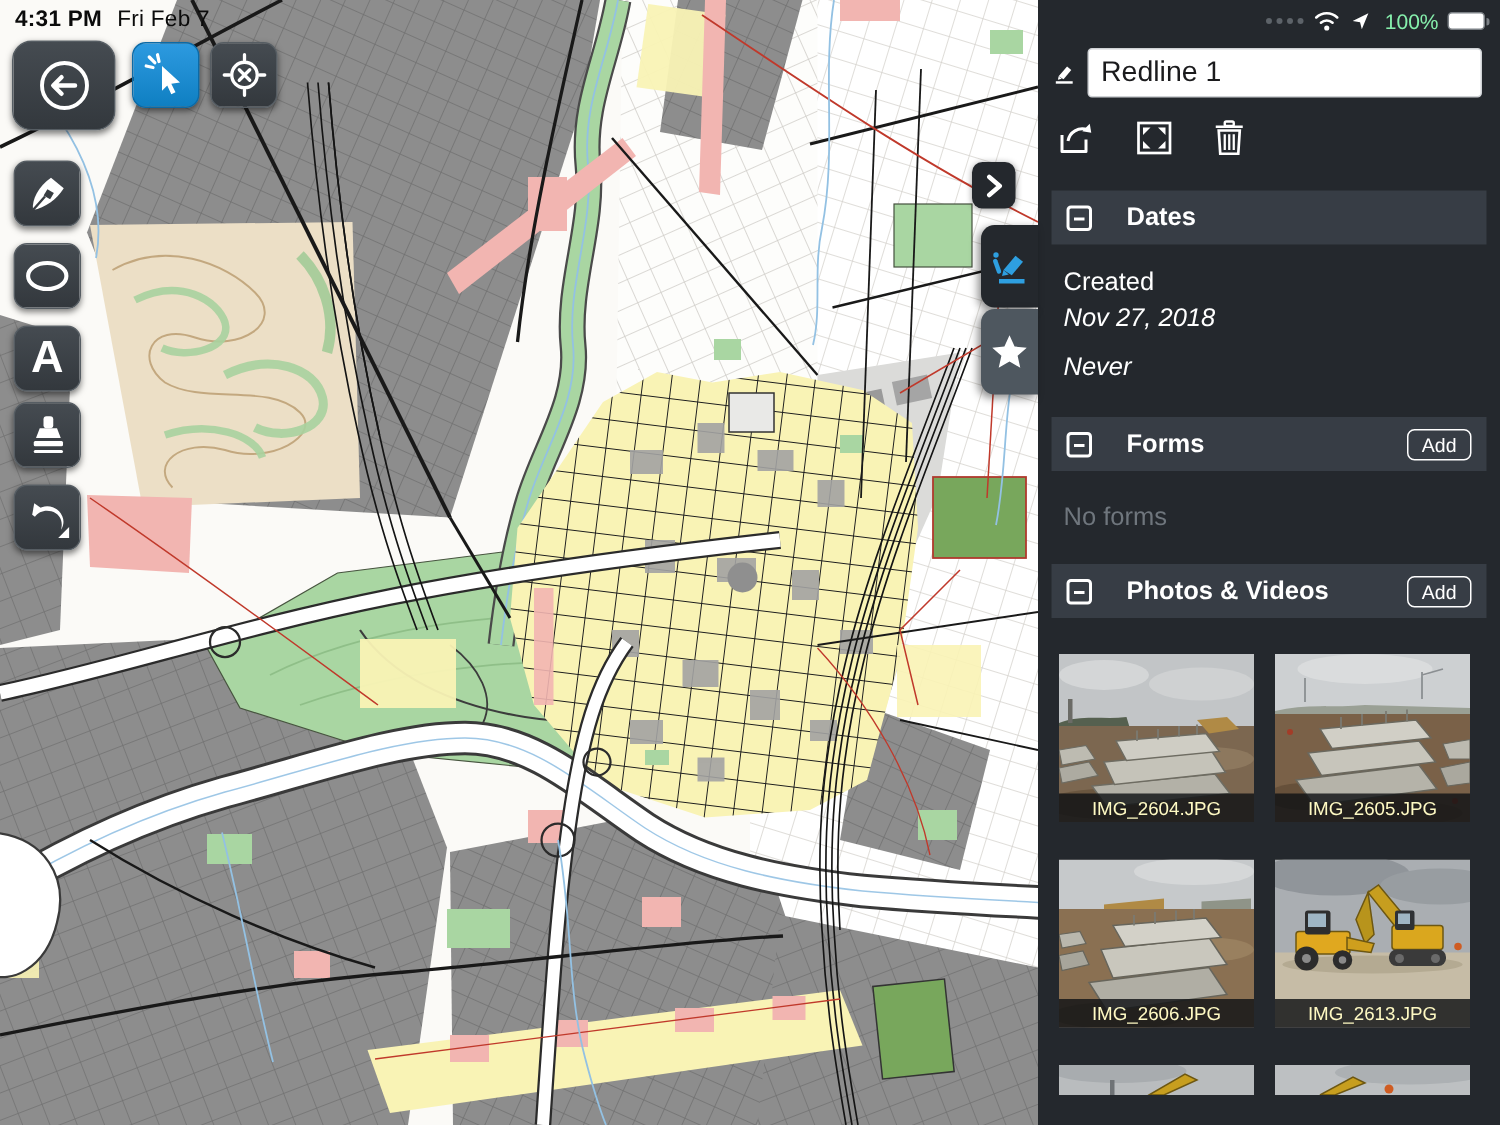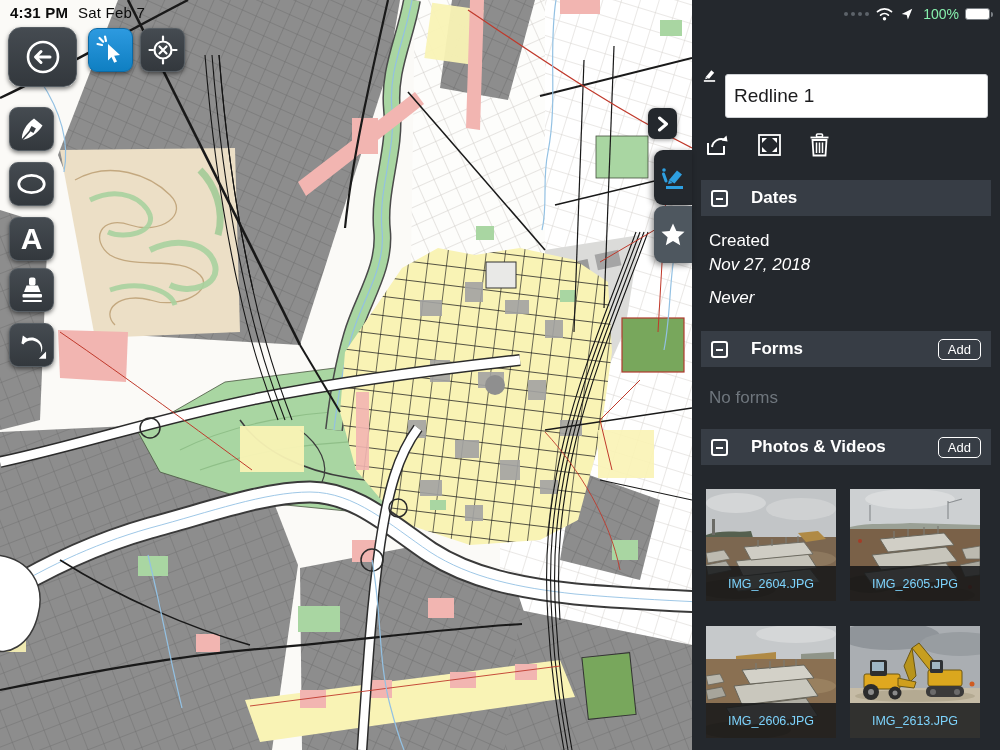--- a/index.html
+++ b/index.html
@@ -25,43 +25,43 @@
   
   #panel{position:absolute;left:692px;top:0;width:308px;height:750px;background:#24282d;z-index:20;overflow:hidden;}
   .status-right{display:flex;align-items:center;justify-content:flex-end;gap:6px;padding:6px 10px 0 0;height:22px;}
   .cell-dots{display:flex;gap:3px;align-items:center;}
   .cell-dots i{width:4px;height:4px;border-radius:50%;background:#5d6369;}
   .batt-pct{color:#86efac;font-size:14px;margin-left:3px;}
   .battery{width:25px;height:12px;border:1px solid #7b8085;border-radius:3px;position:relative;background:#fff;}
   .battery:after{content:"";position:absolute;right:-4px;top:3px;width:2.5px;height:5px;background:#7b8085;border-radius:0 2px 2px 0;}
 
   .panel-header{display:flex;align-items:center;gap:8px;margin:10px 12px 0 10px;}
-  .title-input{flex:1;height:44px;border:1px solid #cfd2d5;border-radius:3px;background:#fff;color:#1b1b1d;
-               font-size:19px;padding:0 8px;outline:none;margin-top:42px;}
+  .title-input{flex:1;height:33px;border:1px solid #cfd2d5;border-radius:3px;background:#fff;color:#1b1b1d;
+               font-size:19px;padding:0 8px;outline:none;}
   .actions-row{display:flex;align-items:center;gap:27px;margin:15px 0 0 13px;height:26px;}
   .actions-row .abtn{background:none;border:none;padding:0;cursor:pointer;display:block;}
 
   .section-header{display:flex;align-items:center;margin:21px 9px 0 9px;height:36px;background:#373d45;
                   padding:0 10px;cursor:pointer;}
   .collapse-box{width:17px;height:17px;border:2px solid #fff;border-radius:3px;position:relative;flex:0 0 auto;}
   .collapse-box:after{content:"";position:absolute;left:3px;top:6px;width:7px;height:2.5px;background:#fff;}
   .section-title{color:#fff;font-weight:bold;font-size:17px;margin-left:23px;flex:1;}
   .add-btn{border:1.5px solid #fff;border-radius:5px;background:none;color:#fff;font-size:13px;
            padding:2px 9px;cursor:pointer;}
 
   .dates-body{padding:13px 0 0 17px;color:#fff;}
   .dates-body .lbl{font-weight:normal;font-size:17px;line-height:24px;}
   .dates-body .val{font-size:17px;line-height:24px;margin-bottom:9px;font-style:italic;}
   .empty-text{color:#6f767d;font-size:17px;padding:21px 0 0 17px;}
 
   .photo-grid{display:grid;grid-template-columns:130px 130px;column-gap:14px;row-gap:25px;padding:24px 14px 0 14px;}
   .thumb{position:relative;width:130px;height:112px;overflow:hidden;background:#555;cursor:pointer;}
   .thumb svg{display:block;}
-  .thumb .cap{position:absolute;left:0;right:0;bottom:0;height:35px;background:rgba(16,18,21,.82);
-              color:#7dd3fc;font-size:12.5px;display:flex;align-items:center;justify-content:center;}
+  .thumb .cap{position:absolute;left:0;right:0;bottom:0;height:19px;background:rgba(16,18,21,.82);
+              color:#fef9c3;font-size:12.5px;display:flex;align-items:center;justify-content:center;}
   .thumb.partial{height:20px;}
 
   
   .edge-chevron{position:absolute;left:648px;top:108px;width:29px;height:31px;background:#24282d;border:none;
                 border-radius:7px;z-index:25;display:flex;align-items:center;justify-content:center;cursor:pointer;
                 box-shadow:0 1px 4px rgba(0,0,0,.4);}
   .edge-tab{position:absolute;width:38px;z-index:24;border:none;border-radius:9px 0 0 9px;cursor:pointer;
             display:flex;align-items:center;justify-content:center;box-shadow:-2px 2px 6px rgba(0,0,0,.45);}
   .edge-tab.redline{left:654px;top:150px;height:55px;background:#24282d;}
   .edge-tab.star{left:654px;top:206px;height:57px;background:#4e575f;}
@@ -255,21 +255,21 @@
       <g stroke="#93c1e3" fill="none" stroke-width="1.2">
         <path d="M556,0 C548,50 558,100 548,152 C542,180 548,205 542,230"></path>
         <path d="M372,560 C382,615 378,660 390,705 C396,728 400,740 404,750"></path>
         <path d="M148,555 C162,612 170,660 182,708"></path>
         <path d="M40,80 C60,110 70,140 64,172"></path>
         <path d="M680,230 C668,270 672,310 664,350"></path>
       </g>
     </svg>
 
     <div class="status-left">
-      <span class="t">4:31 PM</span><span>Sat Feb 7</span>
+      <span class="t">4:31 PM</span><span>Fri Feb 7</span>
     </div>
 
     <button class="tool big" style="left:8px;top:27px;">
       <svg width="42" height="42" viewBox="0 0 42 42">
         <circle cx="21" cy="21" r="15" fill="none" stroke="#fff" stroke-width="2.6"></circle>
         <path d="M28,21 H14 M19,15.5 L13.5,21 L19,26.5" fill="none" stroke="#fff" stroke-width="3" stroke-linecap="round" stroke-linejoin="round"></path>
       </svg>
     </button>
     <button class="tool sm active" style="left:88px;top:28px;">
       <svg width="30" height="30" viewBox="0 0 30 30">

